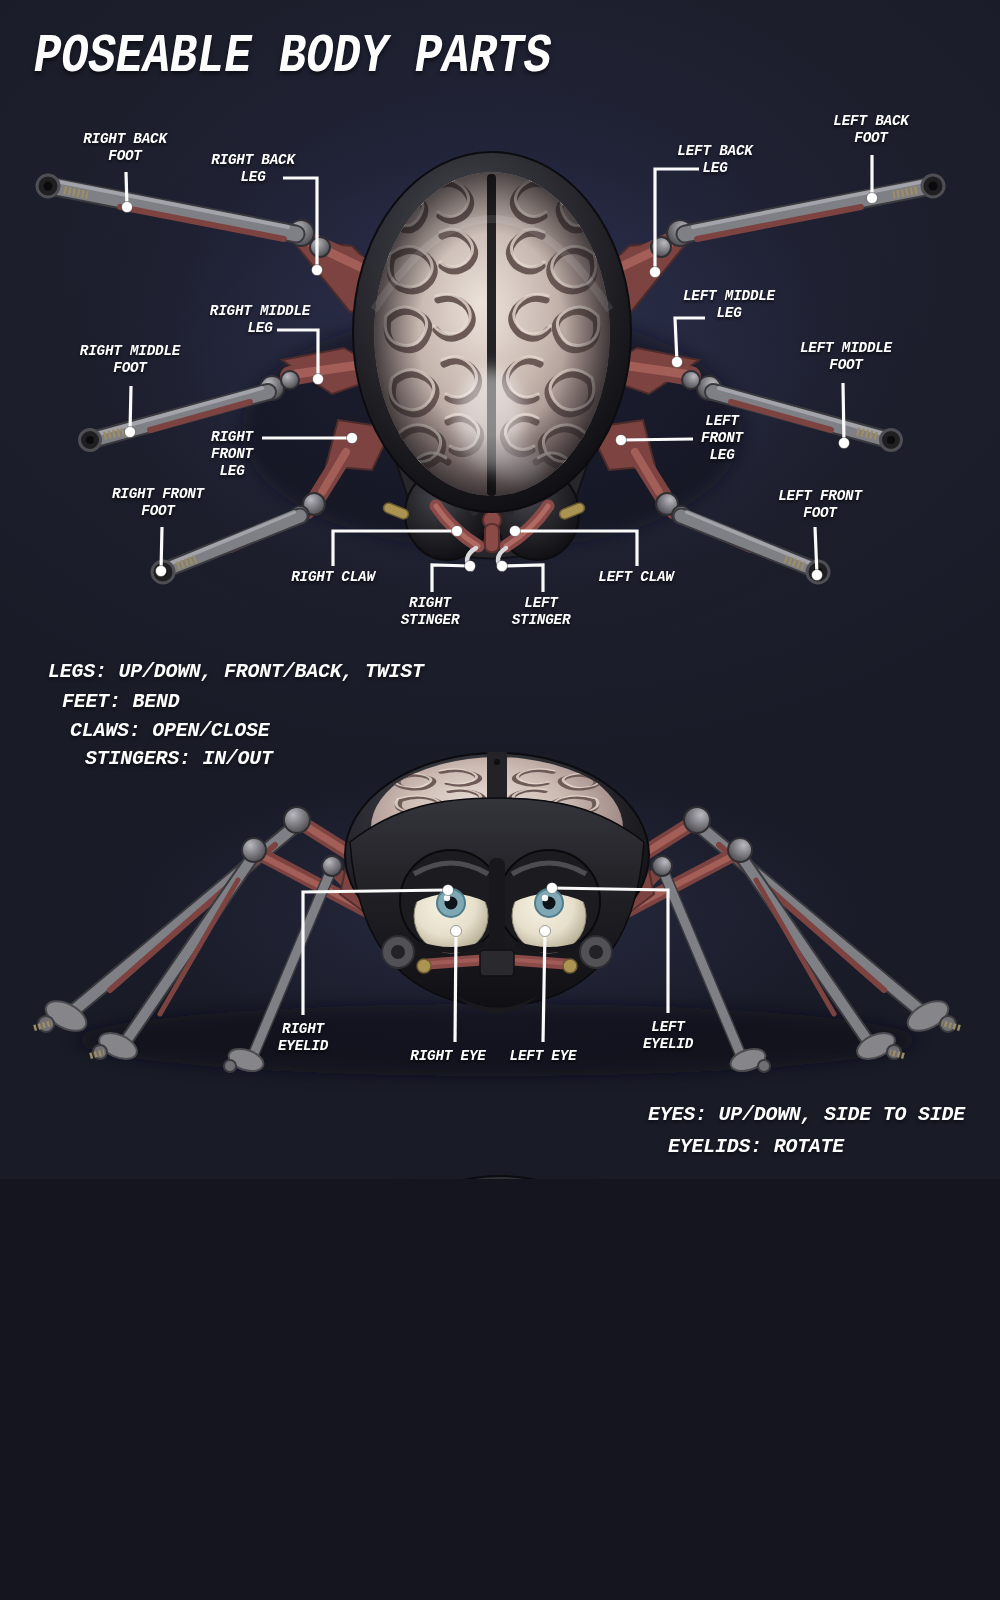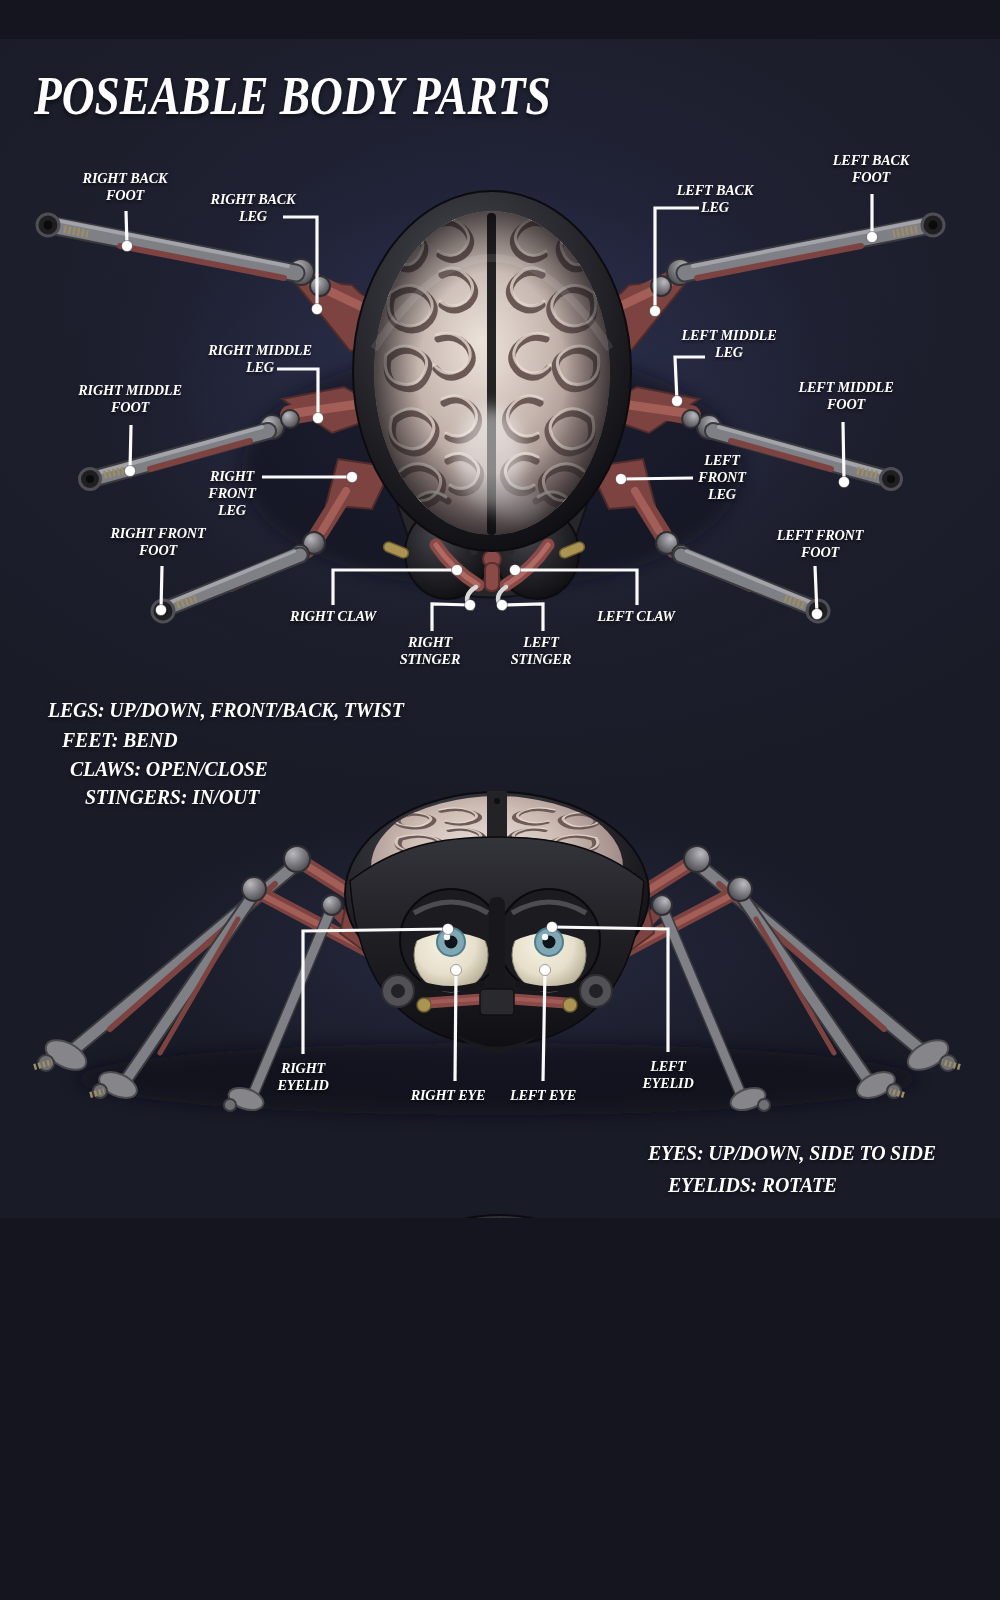--- a/index.html
+++ b/index.html
@@ -1,20 +1,19 @@
 <!DOCTYPE html>
 <html><head>
 <meta charset="utf-8">
 <style>
   html,body{margin:0;padding:0;background:#14151f;}
   .stage{
     position:relative;width:1000px;height:1179px;overflow:hidden;
     background:radial-gradient(ellipse 760px 520px at 50% 23%, #242740 0%, #1c1e2b 62%, #191b27 100%);
-    font-family:Liberation Serif, serif;
-    margin-top:39px;
+    font-family:Liberation Mono, monospace;
   }
   .stage svg{position:absolute;left:0;top:0;}
   .title{
     position:absolute;left:34px;top:26px;
     color:#fdfdfe;font-size:54px;font-weight:bold;font-style:italic;
     letter-spacing:0px;transform:scaleX(.84);transform-origin:left top;
     white-space:nowrap;text-shadow:0 3px 5px rgba(0,0,0,.55);
   }
   .lbl{
     position:absolute;color:#ffffff;font-weight:bold;font-style:italic;

